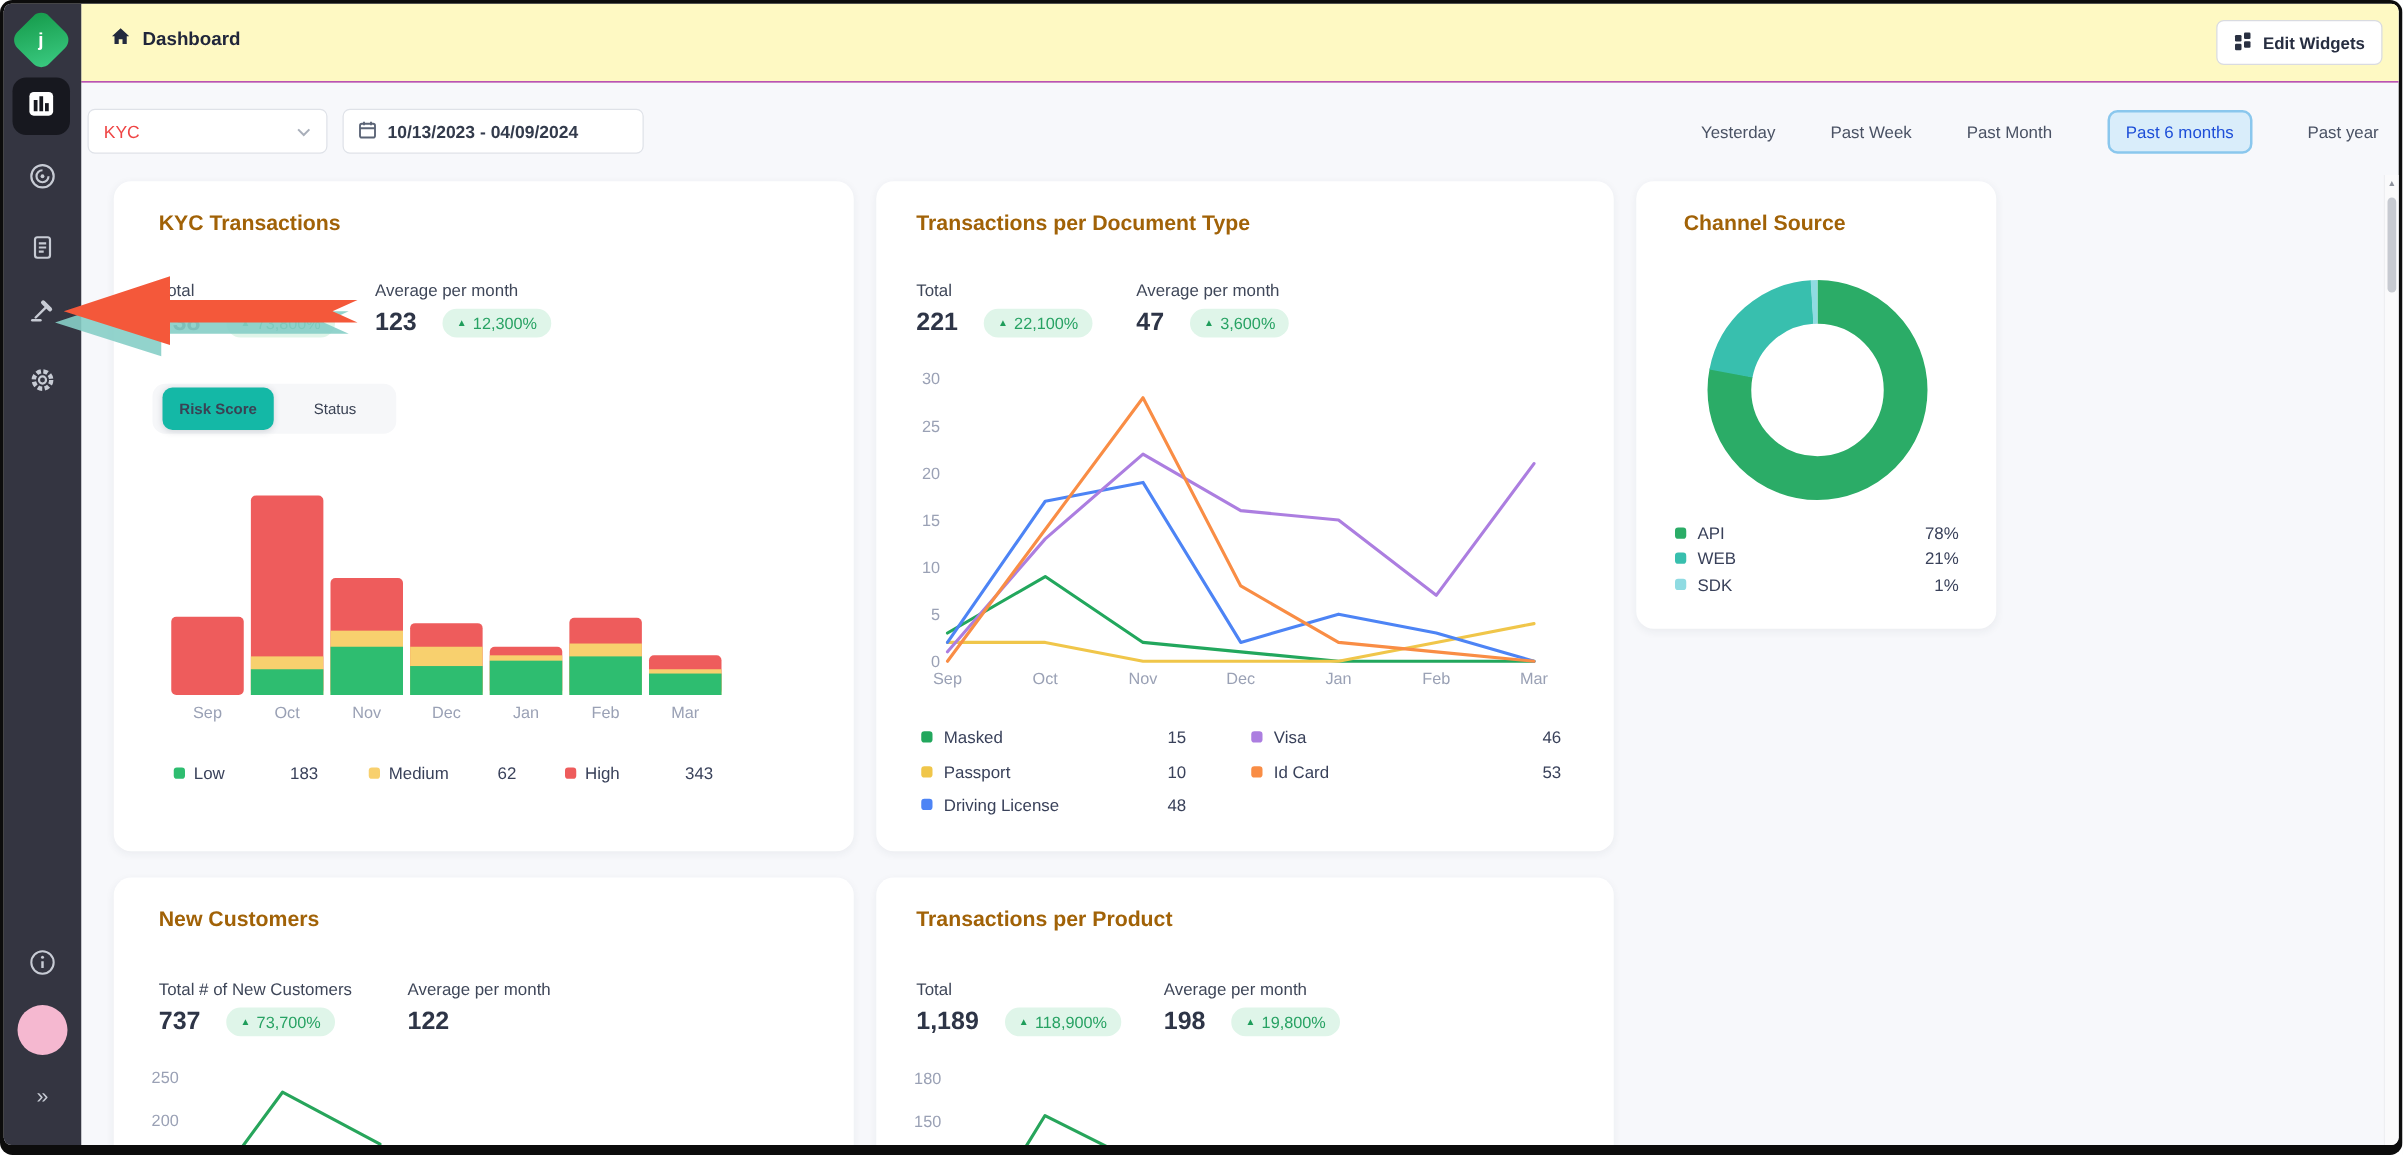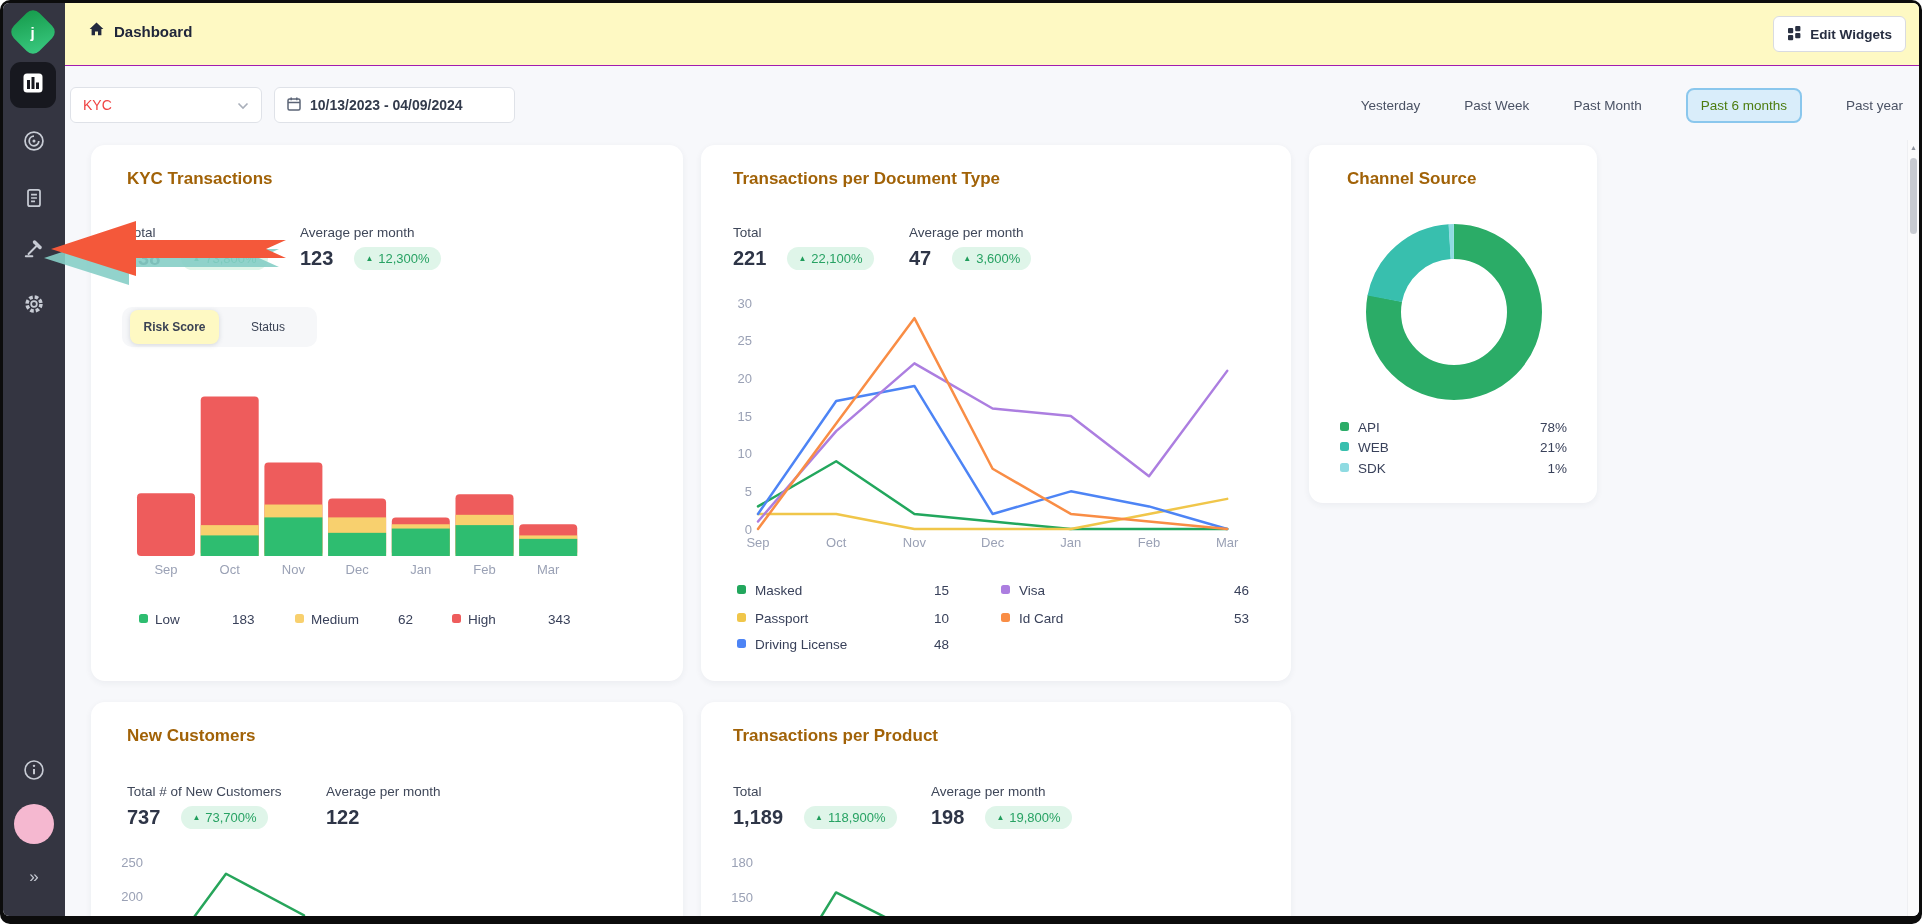--- a/index.html
+++ b/index.html
@@ -17,33 +17,33 @@
   .topbar{position:absolute;left:62px;top:0;right:0;height:62px;background:#fef9c3;border-bottom:1px solid #a21caf;z-index:2;}
   .crumb{position:absolute;left:23px;top:18px;display:flex;align-items:center;gap:9px;}
   .crumb-label{font-size:15px;font-weight:600;color:#20263A;}
   .btn-edit{position:absolute;right:13px;top:13px;height:36px;display:flex;align-items:center;gap:8px;padding:0 13px;background:#fff;border:1px solid #D9DBE1;border-radius:6px;font-size:13.5px;font-weight:600;color:#272E41;cursor:pointer;}
   
   .ctl{position:absolute;height:36px;background:#fff;border:1px solid #DFE2E8;border-radius:6px;display:flex;align-items:center;font-size:14px;color:#ef4444;box-sizing:border-box;}
   .select{left:67px;top:84px;width:192px;padding:0 12px;justify-content:space-between;}
   .datebox{left:271px;top:84px;width:241px;padding:0 11px;gap:8px;font-weight:600;color:#333B4C;}
   .range-tabs{position:absolute;top:82px;right:16px;height:40px;display:flex;align-items:center;gap:44px;z-index:3;}
   .range-tab{font-size:13.5px;color:#4A5264;white-space:nowrap;cursor:pointer;}
-  .range-tab.active{background:#D9EDFA;border:2px solid #8AC7ED;border-radius:8px;padding:8px 13px;color:#4d7c0f;}
+  .range-tab.active{background:#D9EDFA;border:2px solid #8AC7ED;border-radius:8px;padding:8px 13px;color:#1d4ed8;}
   
   .card{position:absolute;background:#fff;border-radius:14px;box-shadow:0 2px 7px rgba(40,50,70,.06);z-index:1;}
   .card h2{position:absolute;left:36px;top:24px;margin:0;font-size:17px;font-weight:700;color:#a16207;}
   .stat{position:absolute;}
   .stat-label{font-size:13.5px;color:#3F4759;}
   .stat-row{display:flex;align-items:center;gap:21px;margin-top:7px;}
   .stat-value{font-size:20px;font-weight:700;color:#2E3547;}
   .pill{display:inline-flex;align-items:center;gap:5px;background:#DFF5E9;color:#27A263;font-size:13px;padding:4px 11px;border-radius:13px;}
   .pill .tri{font-size:8px;color:#1F9D5B;}
   .seg-tabs{position:absolute;left:31px;top:162px;width:195px;height:40px;background:#F6F7F9;border-radius:10px;display:flex;padding:0;box-sizing:border-box;}
   .seg-tab{flex:1;display:flex;align-items:center;justify-content:center;font-size:12px;color:#3A4254;cursor:pointer;}
-  .seg-tab.active{background:#fef9c3;border-radius:8px;box-shadow:0 1px 5px rgba(60,70,90,.18);margin:3px 0 3px 8px;flex:0 0 89px;font-weight:600;}
+  .seg-tab.active{background:#14b8a6;border-radius:8px;box-shadow:0 1px 5px rgba(60,70,90,.18);margin:3px 0 3px 8px;flex:0 0 89px;font-weight:600;}
   .legend-swatch{position:absolute;width:9px;height:9px;border-radius:2.5px;}
   .legend-label,.legend-value{position:absolute;font-size:13.5px;color:#39415A;transform:translateY(-50%);}
   .legend-value.right{text-align:right;}
   
   .scroll-track{position:absolute;right:0;top:137px;bottom:0;width:11px;background:#FAFAFB;border-left:1px solid #EEEFF2;z-index:4;}
   .scroll-up{position:absolute;top:4px;left:0;width:11px;text-align:center;font-size:7px;color:#8E939D;}
   .scroll-thumb{position:absolute;top:18px;left:2px;width:7px;height:76px;border-radius:4px;background:#C7CAD1;cursor:pointer;}
   .overlay{position:absolute;left:0;top:0;z-index:60;pointer-events:none;}
   svg text{font-family:"Liberation Sans","DejaVu Sans",sans-serif;}
 </style>

